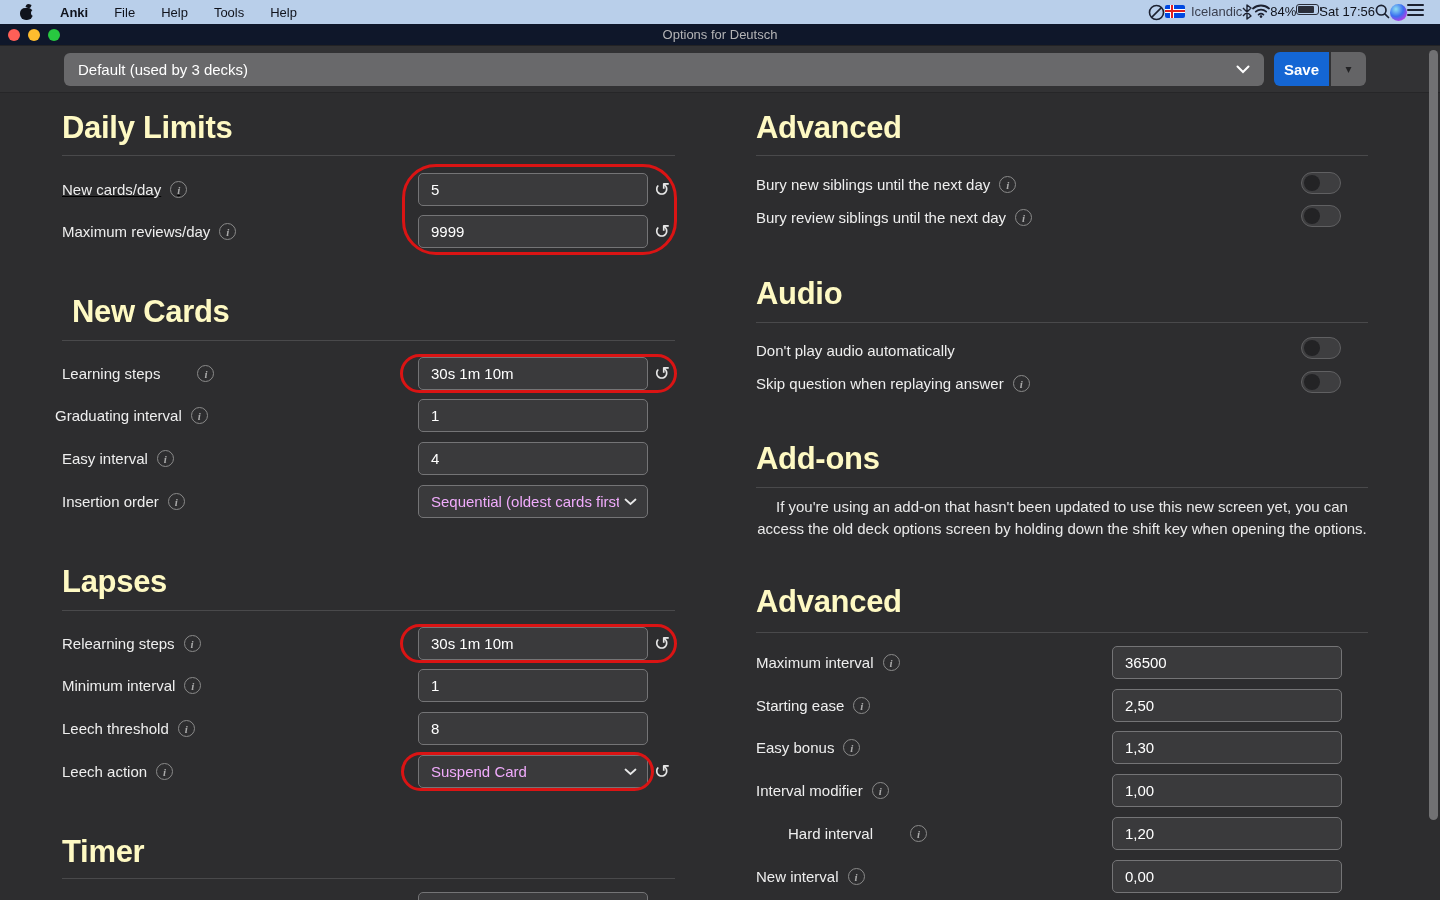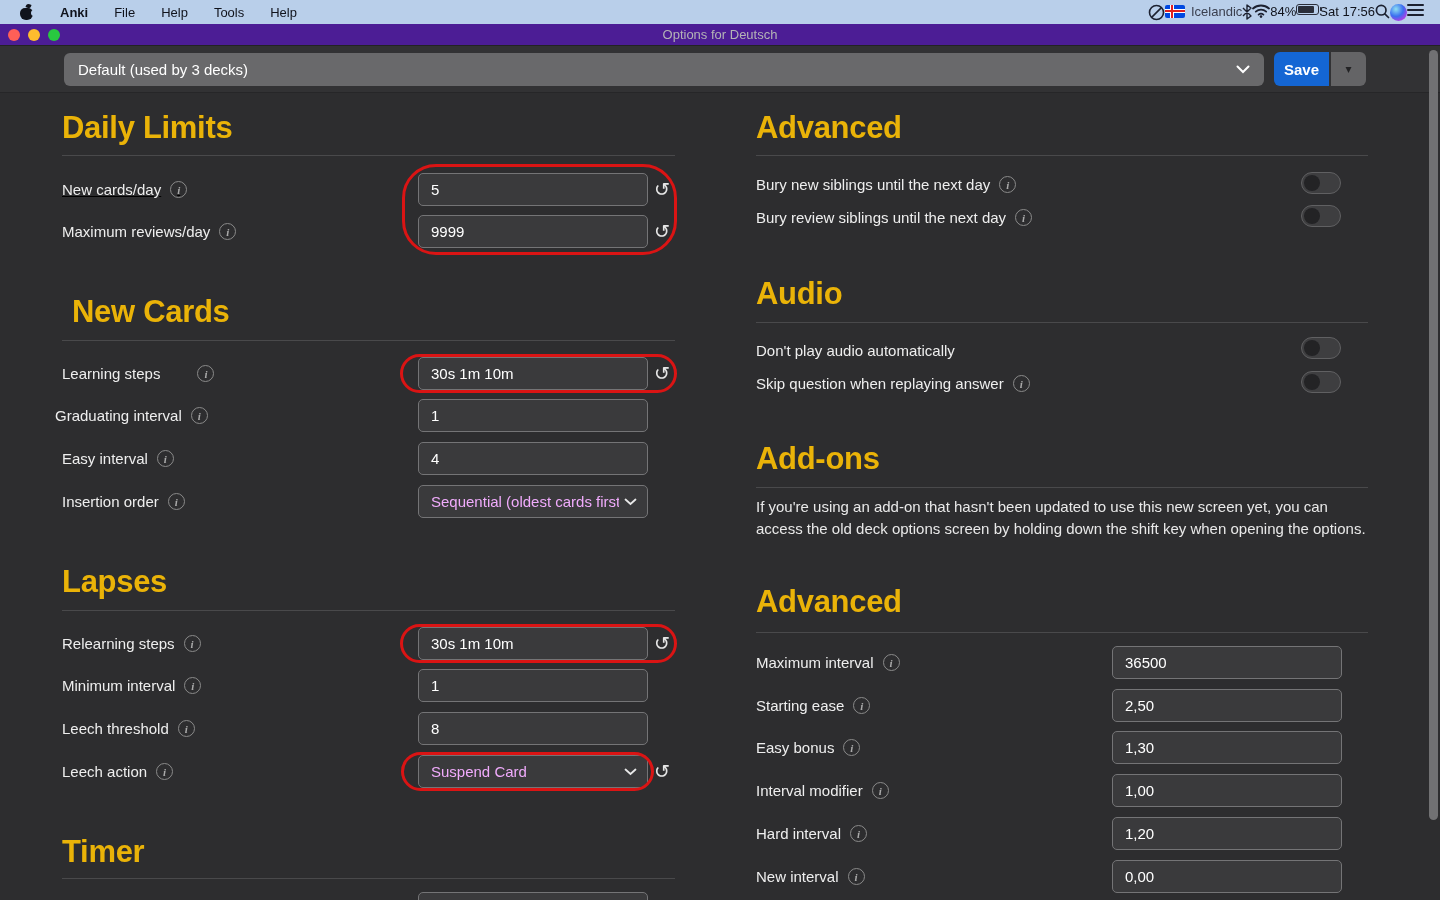--- a/index.html
+++ b/index.html
@@ -24,57 +24,57 @@
   .flag .rv { position:absolute; left:6px; top:0; width:2px; height:13px; background:#e02020; }
   .battery { position:relative; width:23px; height:11px; border:1px solid #2a2e3a; border-radius:3px; }
   .battery .fill { position:absolute; left:1px; top:1px; width:16px; height:7px; background:#2a2e3a; border-radius:1px; }
   .battery .nub { position:absolute; right:-4px; top:2.5px; width:2.5px; height:4px; background:#2a2e3a; border-radius:0 2px 2px 0; }
   .siri { width:17px; height:17px; border-radius:50%;
           background:radial-gradient(circle at 35% 30%, #8fe0f2 0%, #3b6ff0 45%, #a93fe8 75%, #232b6e 100%); }
   .listicon { display:flex; flex-direction:column; gap:3px; }
   .listicon span { display:block; width:17px; height:2.2px; background:#1c2130; border-radius:1px; }
 
   
-  .titlebar { position:absolute; left:0; top:24px; width:1440px; height:22px; background:#4c1d95;
+  .titlebar { position:absolute; left:0; top:24px; width:1440px; height:22px; background:#0f172a;
               border-bottom:1px solid #232325; }
   .tl { position:absolute; top:5px; width:12px; height:12px; border-radius:50%; }
   .tl.red { left:8px; background:#ff5f57; } .tl.yellow { left:28px; background:#febc2e; } .tl.green { left:48px; background:#28c840; }
   .win-title { position:absolute; left:0; top:0; width:100%; height:22px; line-height:22px; text-align:center;
                color:#b4b4b6; font-size:13px; }
 
   
   .toolbar { position:absolute; left:0; top:46px; width:1440px; height:47px; background:#323234; border-bottom:1px solid #262628; }
   .preset-select { position:absolute; left:64px; top:7px; width:1200px; height:33px; background:#69696b; border-radius:6px;
                    display:flex; align-items:center; color:#fff; font-size:15px; padding:0 14px; cursor:pointer; }
   .preset-select .chev { position:absolute; right:14px; }
   .save-btn { position:absolute; left:1274px; top:6px; width:55px; height:34px; background:#1466d4; border:none;
               border-radius:6px 0 0 6px; color:#fff; font-size:15px; font-weight:600; font-family:inherit; cursor:pointer; }
   .save-caret { position:absolute; left:1331px; top:6px; width:35px; height:34px; background:#646466; border:none;
                 border-radius:0 6px 6px 0; color:#232325; font-size:12px; cursor:pointer; font-family:"DejaVu Sans",sans-serif; }
 
   
-  .h1 { position:absolute; color:#eab308; font-size:31px; font-weight:700; letter-spacing:-0.3px; }
+  .h1 { position:absolute; color:#fef9c3; font-size:31px; font-weight:700; letter-spacing:-0.3px; }
   .divider { position:absolute; height:1px; background:#49494b; }
   .lrow { position:absolute; display:flex; align-items:center; height:33px; }
   .label { color:#eeeeee; font-size:15px; white-space:nowrap; }
   .info { width:17px; height:17px; min-width:17px; border:1px solid #8a8a8a; border-radius:50%; color:#aaaaaa;
           font-family:"Liberation Serif",serif; font-style:italic; font-weight:700; font-size:11px;
           display:inline-flex; align-items:center; justify-content:center; margin-left:9px; cursor:pointer; }
   .tinput { position:absolute; width:230px; height:33px; background:#3a3a3c; border:1px solid #747476; border-radius:5px;
             color:#fff; font-size:15px; font-weight:500; font-family:inherit; padding:0 12px; }
   .selectbox { position:absolute; width:230px; height:33px; background:#3a3a3c; border:1px solid #747476; border-radius:5px;
                display:flex; align-items:center; color:#f0abfc; font-size:15px; font-weight:500; padding:0 28px 0 12px;
                cursor:pointer; overflow:hidden; }
   .selectbox span { white-space:nowrap; overflow:hidden; }
   .selectbox .chev { position:absolute; right:10px; }
   .reset { position:absolute; width:20px; height:24px; color:#e6e6e6; font-family:"DejaVu Sans",sans-serif;
            font-size:19px; line-height:24px; text-align:center; cursor:pointer; }
   .toggle { position:absolute; width:40px; height:22px; border:1px solid #606062; border-radius:12px; background:#3e3e40; cursor:pointer; }
   .toggle .knob { position:absolute; left:2px; top:2px; width:16px; height:16px; border-radius:50%; background:#232325; }
-  .para { position:absolute; color:#e9e9e9; font-size:15px; line-height:22px; }
+  .para { position:absolute; color:#e9e9e9; font-size:15px; line-height:22px;text-align:center; }
   .ann { position:absolute; border:3.5px solid #da1414; pointer-events:none; }
   .scrollbar { position:absolute; left:1429px; top:50px; width:9px; height:770px; background:#717173; border-radius:5px; cursor:pointer; }
 </style>
 </head>
 <body>
 
 <div id="page">
 
   <div class="menubar">
     <div class="mb-left">
@@ -303,21 +303,21 @@
     <span class="info">i</span>
   </div>
   <input class="tinput" style="left: 1112px; top: 731px;" value="1,30">
 
   <div class="lrow" style="left:756px; top:774px;">
     <span class="label">Interval modifier</span>
     <span class="info">i</span>
   </div>
   <input class="tinput" style="left: 1112px; top: 774px;" value="1,00">
 
-  <div class="lrow" style="left:756px; top:817px;">
+  <div class="lrow" style="left:788px; top:817px;gap:28px;">
     <span class="label">Hard interval</span>
     <span class="info">i</span>
   </div>
   <input class="tinput" style="left: 1112px; top: 817px;" value="1,20">
 
   <div class="lrow" style="left:756px; top:860px;">
     <span class="label">New interval</span>
     <span class="info">i</span>
   </div>
   <input class="tinput" style="left: 1112px; top: 860px;" value="0,00">

